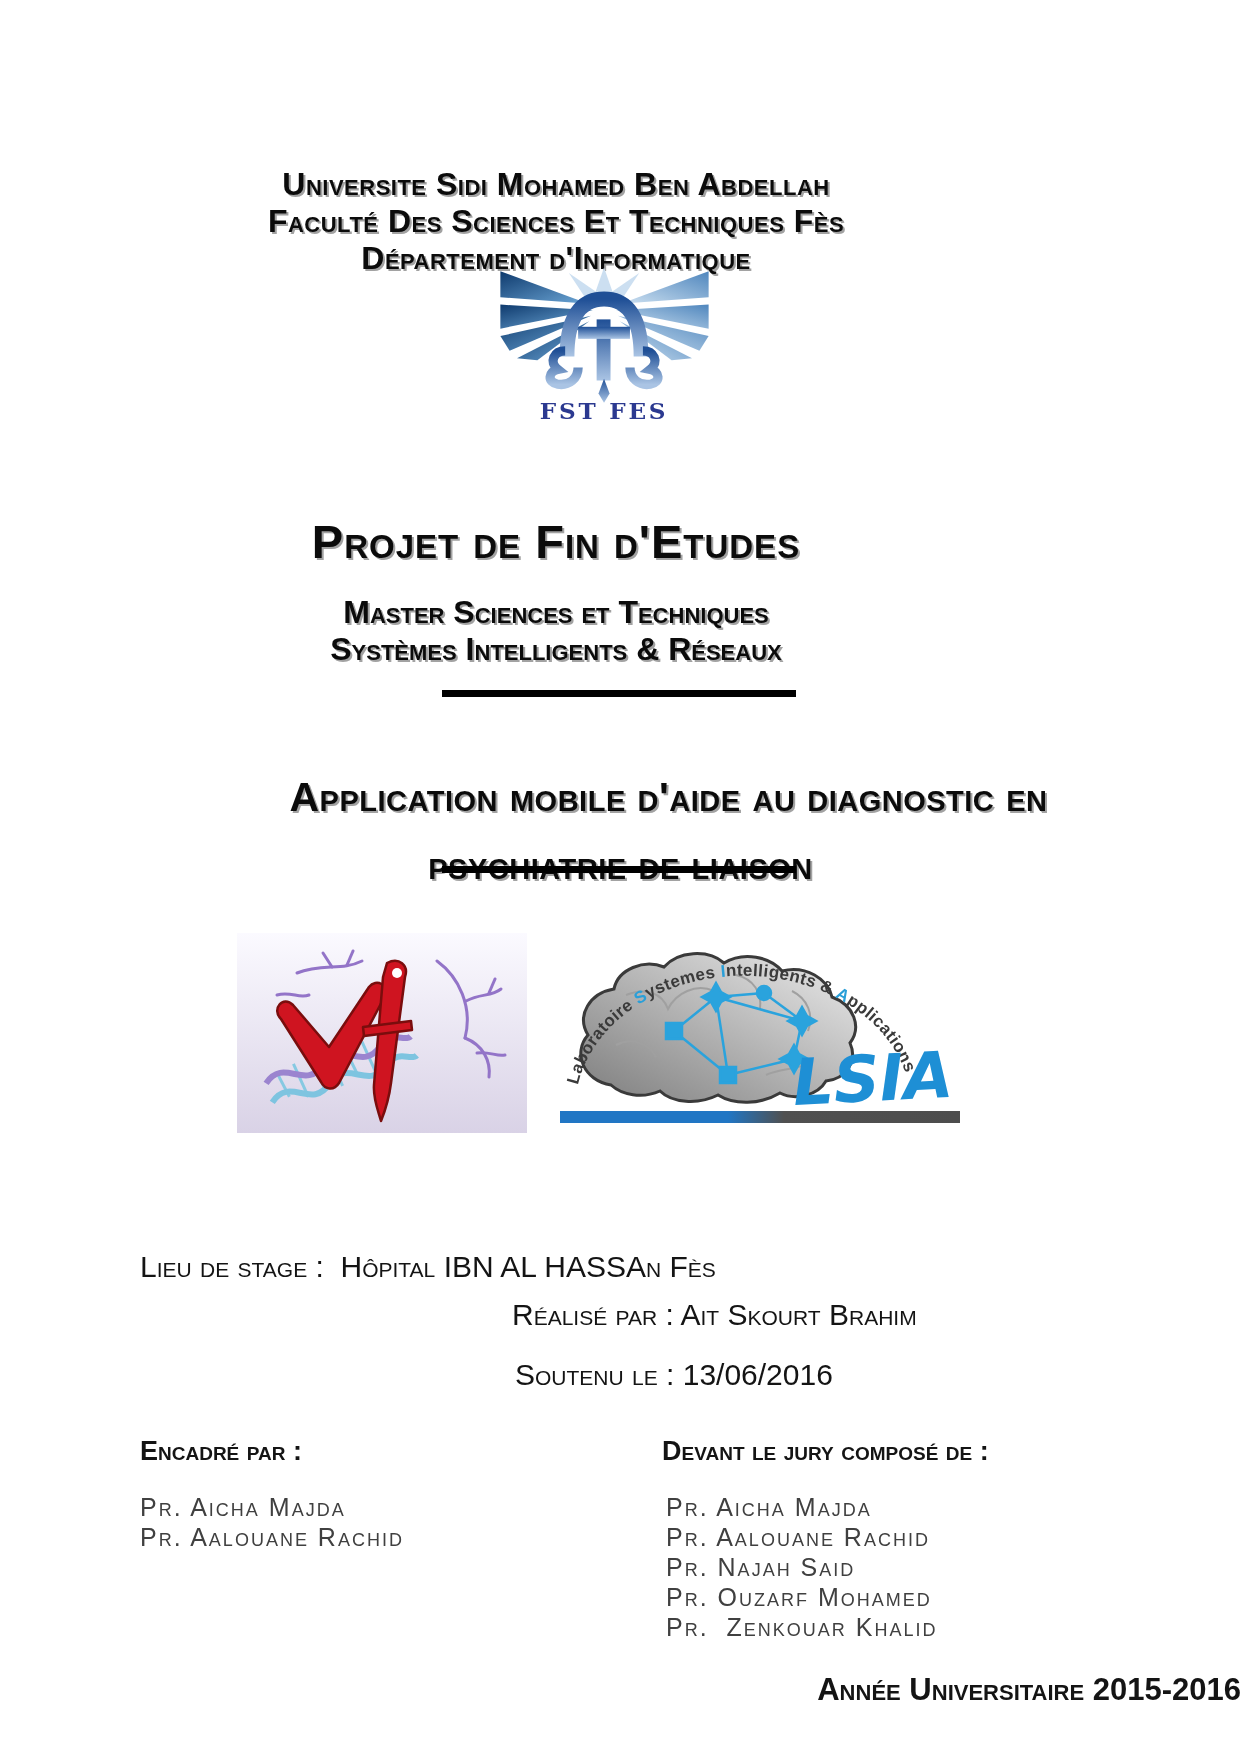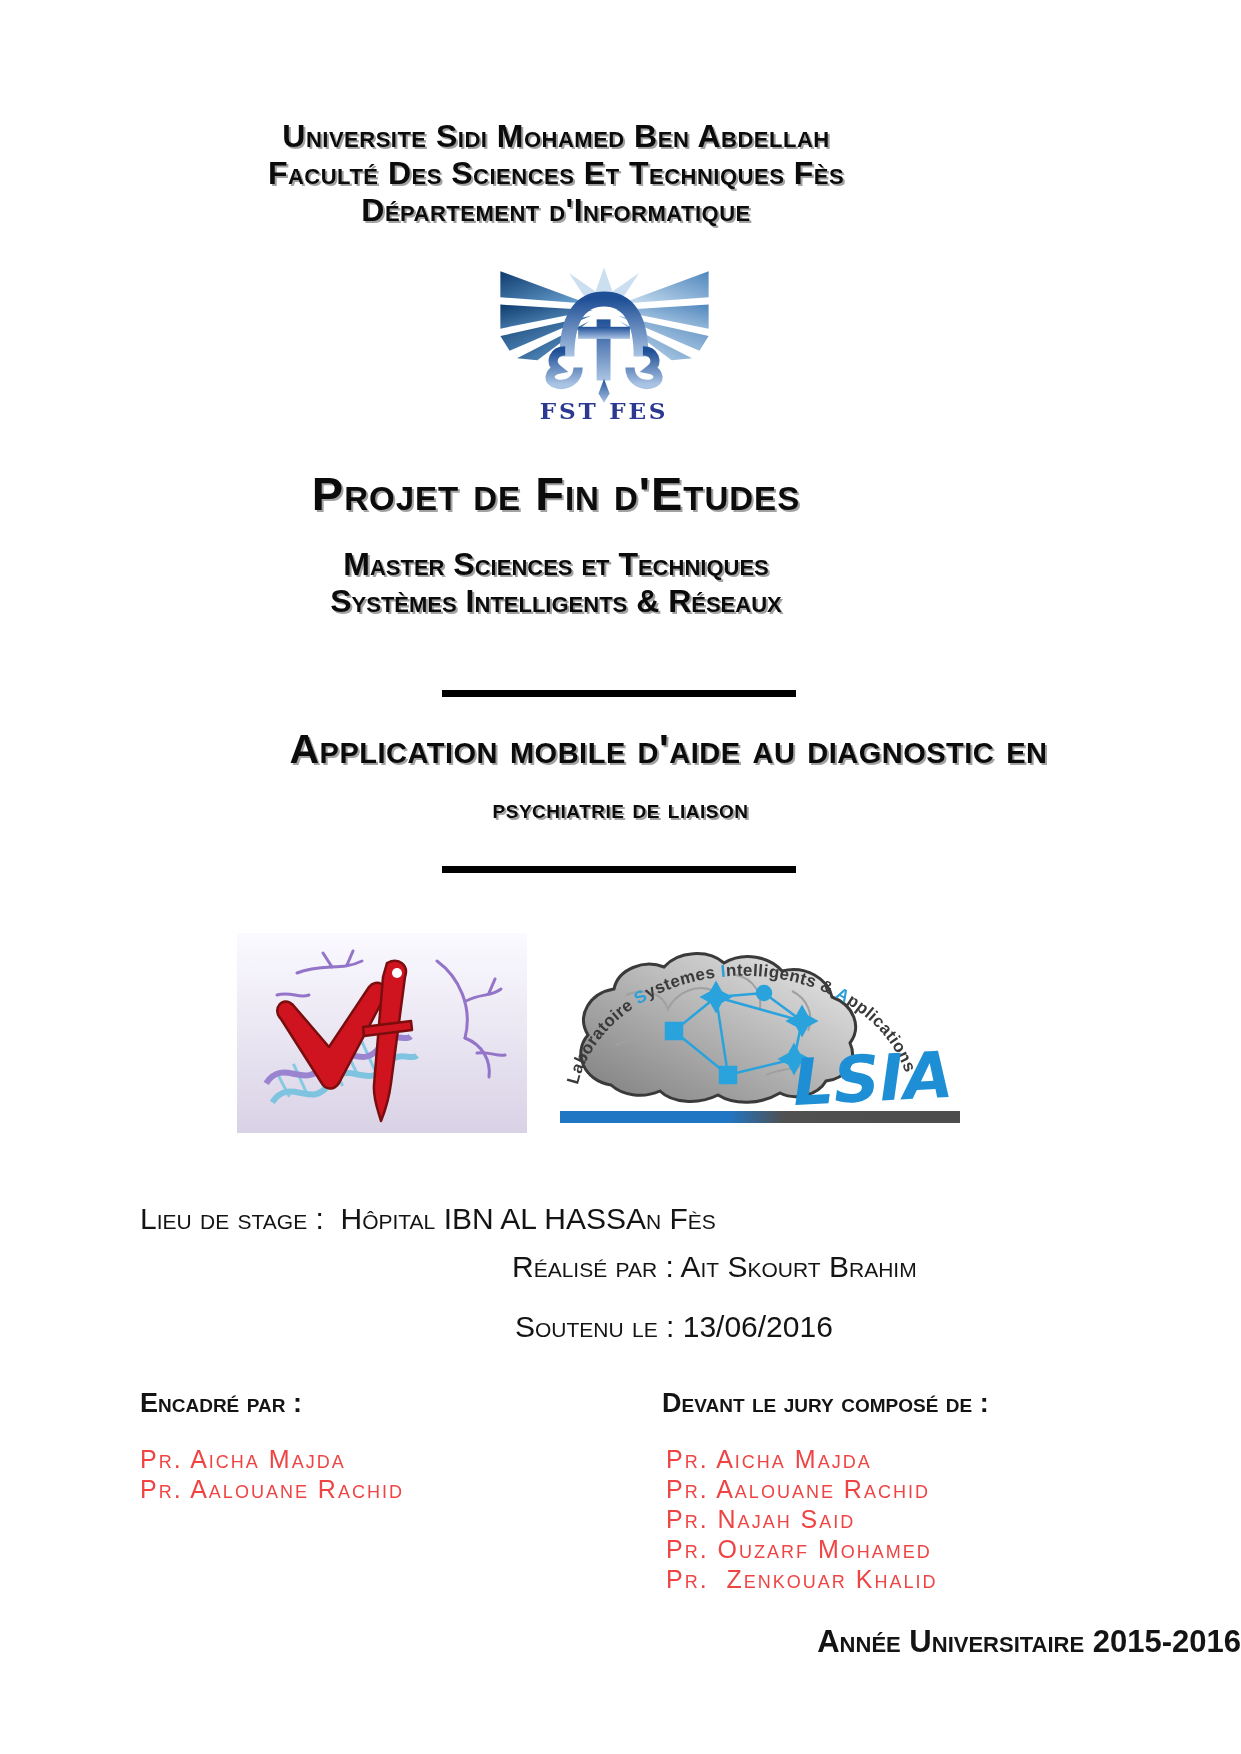--- a/index.html
+++ b/index.html
@@ -1,45 +1,45 @@
 <!DOCTYPE html>
 <html><head>
 <meta charset="utf-8">
 <style>
   html,body{margin:0;padding:0;background:#ffffff;}
   .page{
     position:relative;width:1241px;height:1754px;background:#ffffff;
     font-family:"Liberation Sans", sans-serif;color:#111;overflow:hidden;
   }
-  .sc{font-variant:small-caps;}
+  .sc{font-variant:small-caps;margin-top:48px;}
   .engraved{color:#0b0b0b;text-shadow:2px 2px 0 #a2a2a2;font-weight:bold;}
   .center-col{position:absolute;left:0;width:1112px;text-align:center;}
   .full-col{position:absolute;left:0;width:1241px;text-align:center;}
 
   .header{top:118px;font-size:32px;line-height:37px;letter-spacing:0.5px;}
   .fst-logo{position:absolute;left:492px;top:262px;width:225px;height:162px;}
   .pfe-title{top:466px;font-size:47px;letter-spacing:1px;}
   .master-block{top:546px;font-size:32px;line-height:37px;}
   .sep{position:absolute;left:442px;width:354px;height:7px;background:#000;}
   .sep1{top:690px;}
   .sep2{top:866px;}
   .subject1{top:726px;font-size:41px;letter-spacing:0.5px;padding-left:48px;}
-  .subject2{top:794px;font-size:27px;letter-spacing:0.5px;}
+  .subject2{top:794px;font-size:41px;letter-spacing:0.5px;}
   .psy-logo{position:absolute;left:237px;top:933px;width:290px;height:200px;}
   .lsia-logo{position:absolute;left:556px;top:935px;width:410px;height:190px;}
 
   .line-bold{position:absolute;font-weight:normal;font-size:30px;color:#141414;}
   .stage-line{left:140px;top:1202px;}
   .realise-line{left:512px;top:1250px;}
   .soutenu-line{left:515px;top:1310px;}
 
   .col-heading{position:absolute;font-weight:bold;font-size:27px;color:#141414;}
   .encadre-heading{left:140px;top:1388px;text-align:center;}
   .jury-heading{left:662px;top:1388px;}
-  .names{position:absolute;font-size:25px;font-weight:normal;color:#ef4444;
+  .names{position:absolute;font-size:25px;font-weight:normal;color:#404040;
          letter-spacing:2px;line-height:30px;}
   .encadre-names{left:140px;top:1444px;}
   .jury-names{left:666px;top:1444px;}
 
   .footer-line{top:1624px;font-size:31px;font-weight:bold;color:#141414;text-align:right;}
 </style>
 </head>
 <body>
 
 <div class="page">

